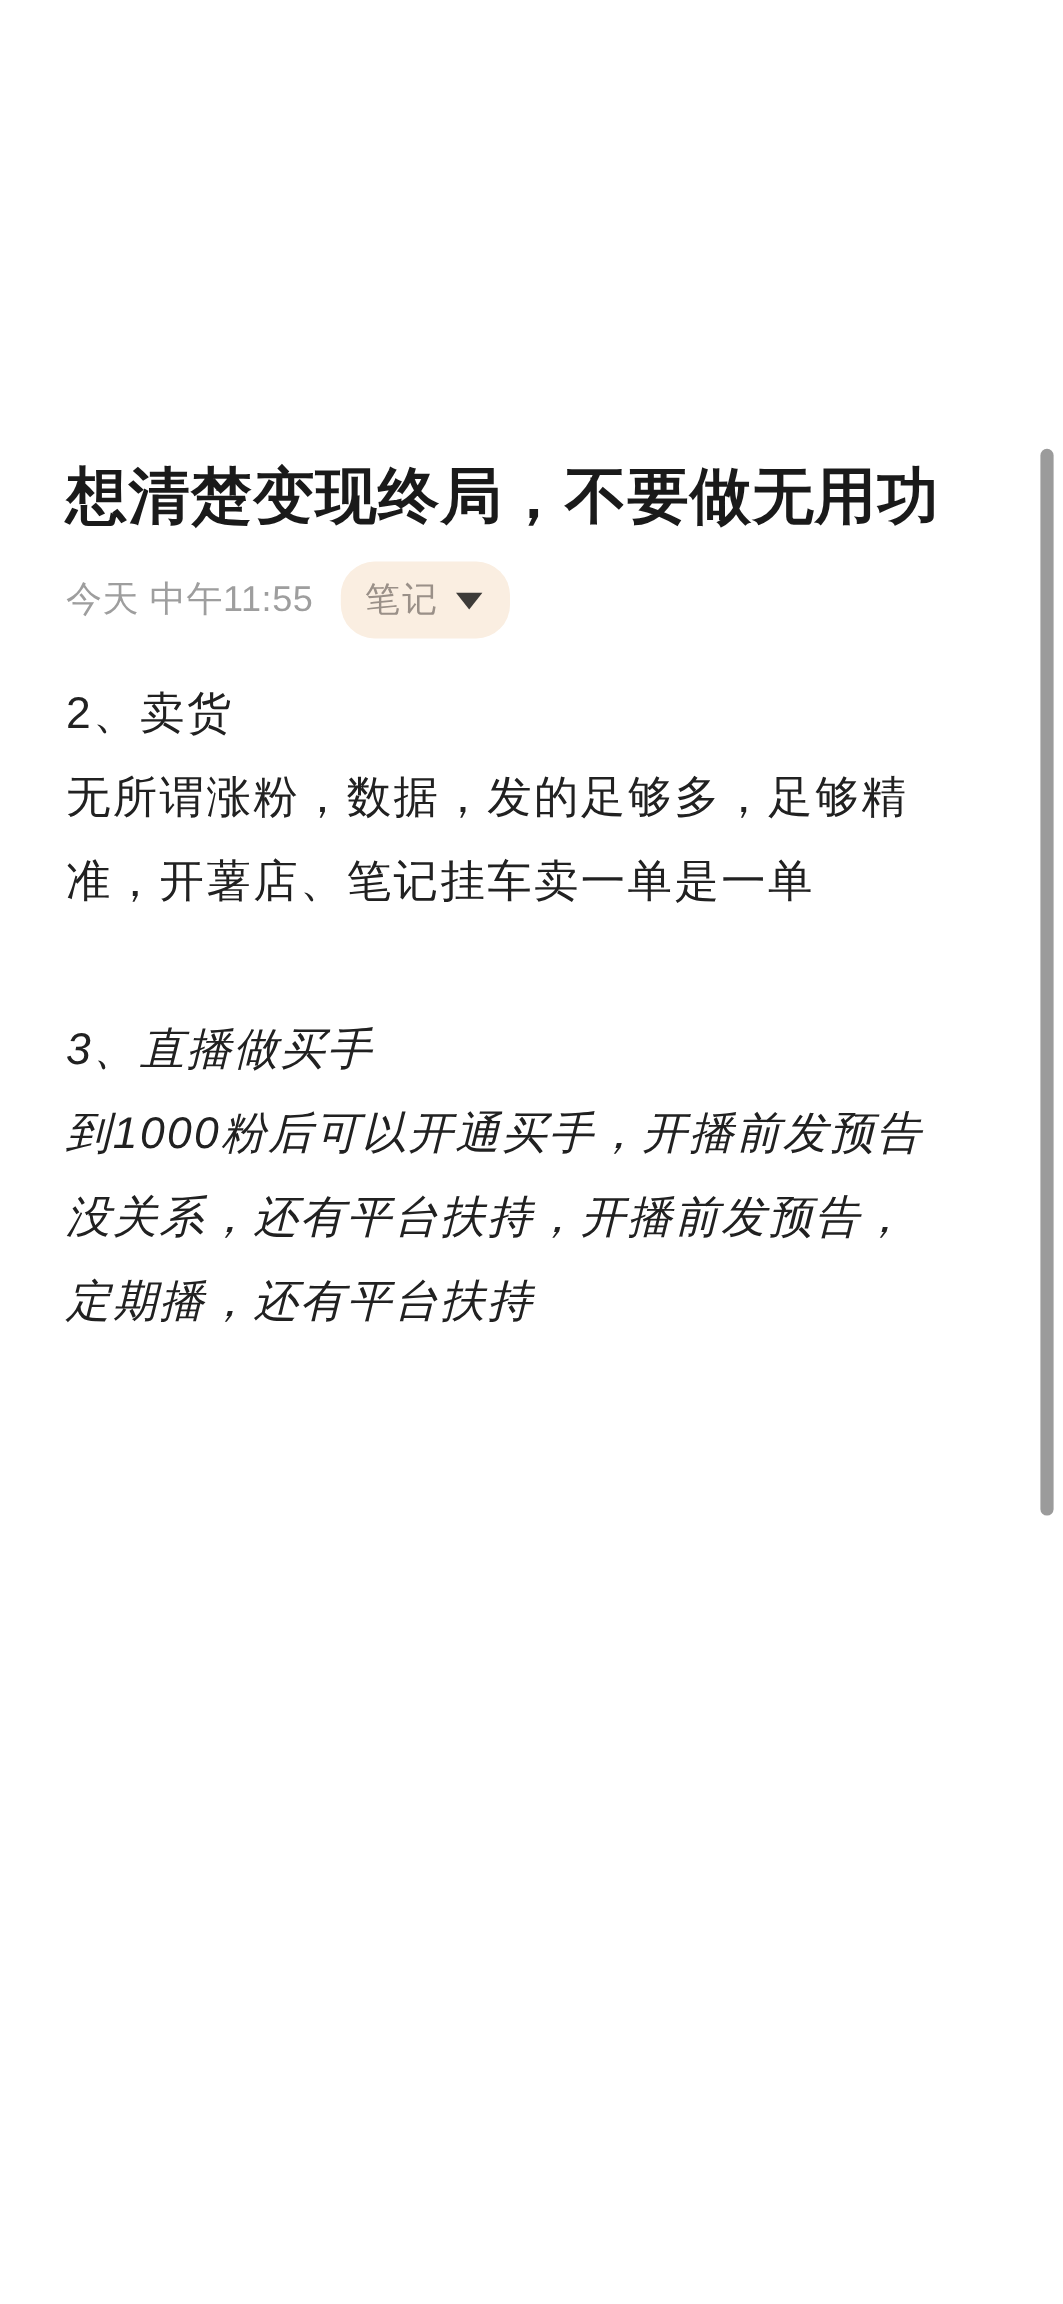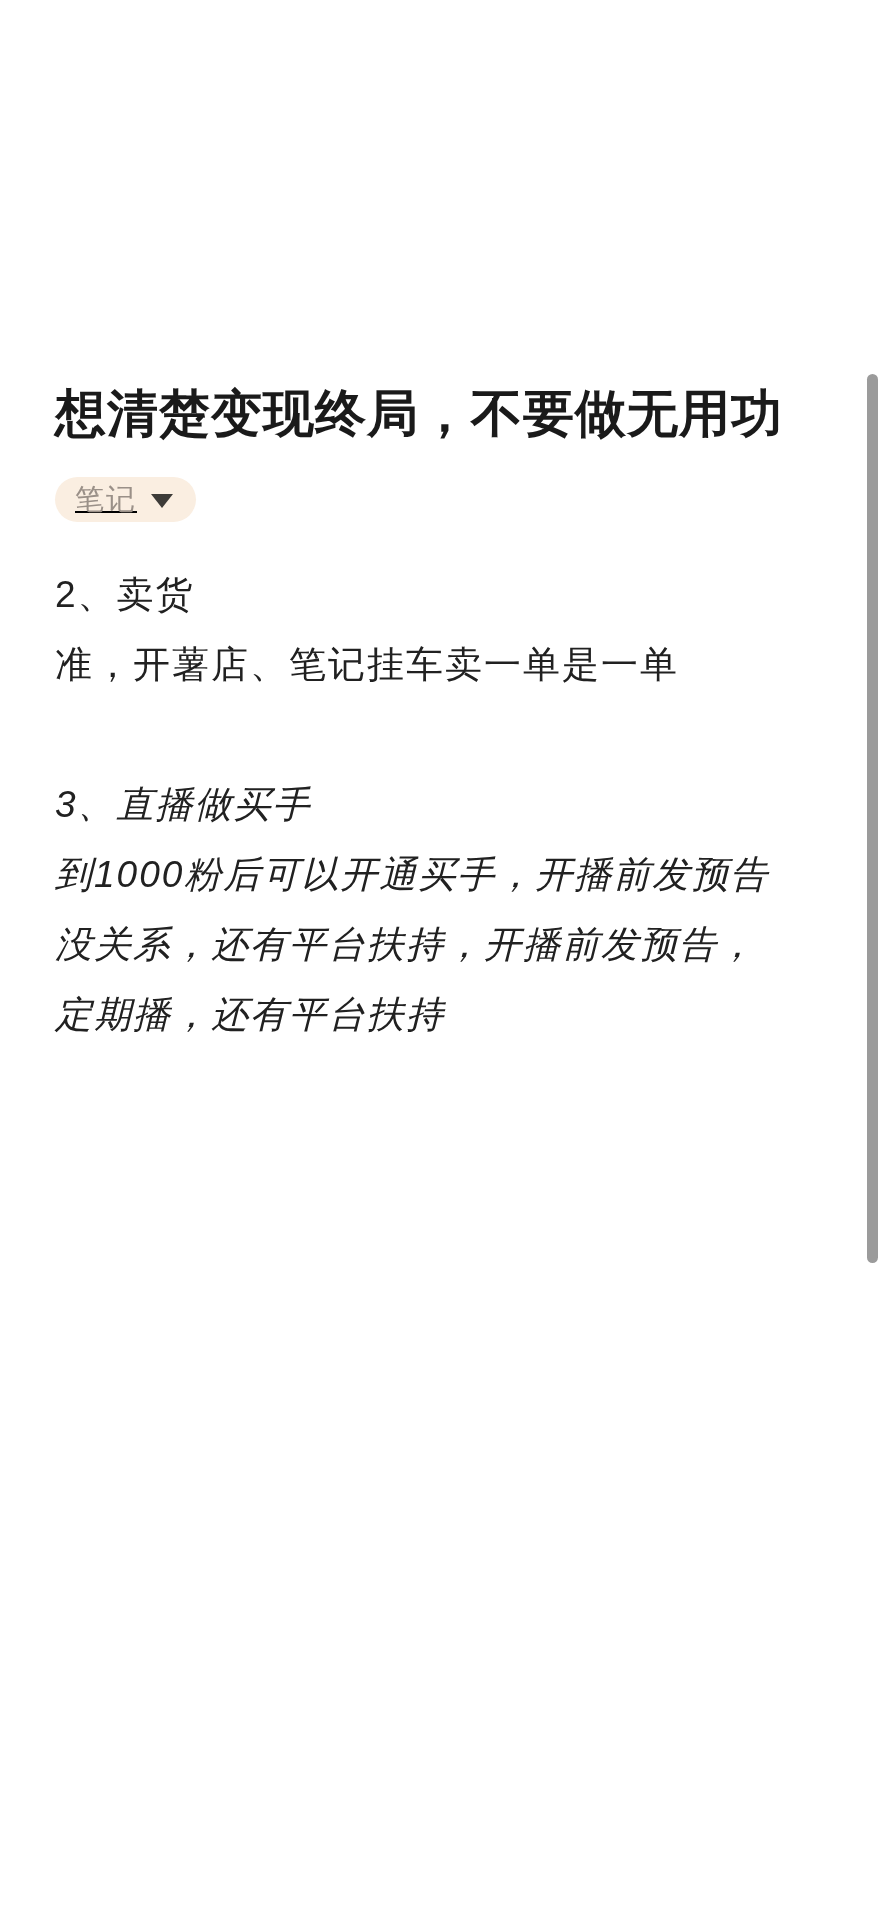--- a/index.html
+++ b/index.html
@@ -38,28 +38,27 @@
   }
   .timestamp {
     font-size: 30px;
     color: var(--timestamp-color, #9e9e9e);
     letter-spacing: 0.5px;
     margin-right: 23px;
   }
   .tag-pill {
     display: flex;
     align-items: center;
-    height: 45px;
+    height: 64px;
     padding: 0 23px 0 20px;
     border: none;
     border-radius: 28px;
     background: var(--pill-bg, #faeee1);
     cursor: pointer;
     font-family: inherit;
-    text-decoration: underline;
   }
   .tag-label {
     font-size: 29px;
     color: var(--pill-text, #9a9088);
     letter-spacing: 2px;
     margin-right: 14px;
   }
   .caret {
     display: inline-block;
     width: 0;
@@ -97,32 +96,34 @@
   }
 </style>
 </head>
 <body>
 
 <div class="page">
 
   <h1 class="title">想清楚变现终局，不要做无用功</h1>
 
   <div class="meta">
+    <span class="timestamp">今天 中午11:55</span>
     <button class="tag-pill">
       <span class="tag-label">笔记</span>
       <span class="caret"></span>
     </button>
   </div>
 
   <div class="body">
 
 
 
     <div class="section-block">
       <div class="line">2、卖货</div>
+      <div class="line">无所谓涨粉，数据，发的足够多，足够精</div>
       <div class="line">准，开薯店、笔记挂车卖一单是一单</div>
     </div>
 
     <div class="section-block">
       <div class="line">3、直播做买手</div>
       <div class="line">到1000粉后可以开通买手，开播前发预告</div>
       <div class="line">没关系，还有平台扶持，开播前发预告，</div>
       <div class="line">定期播，还有平台扶持</div>
     </div>
 

